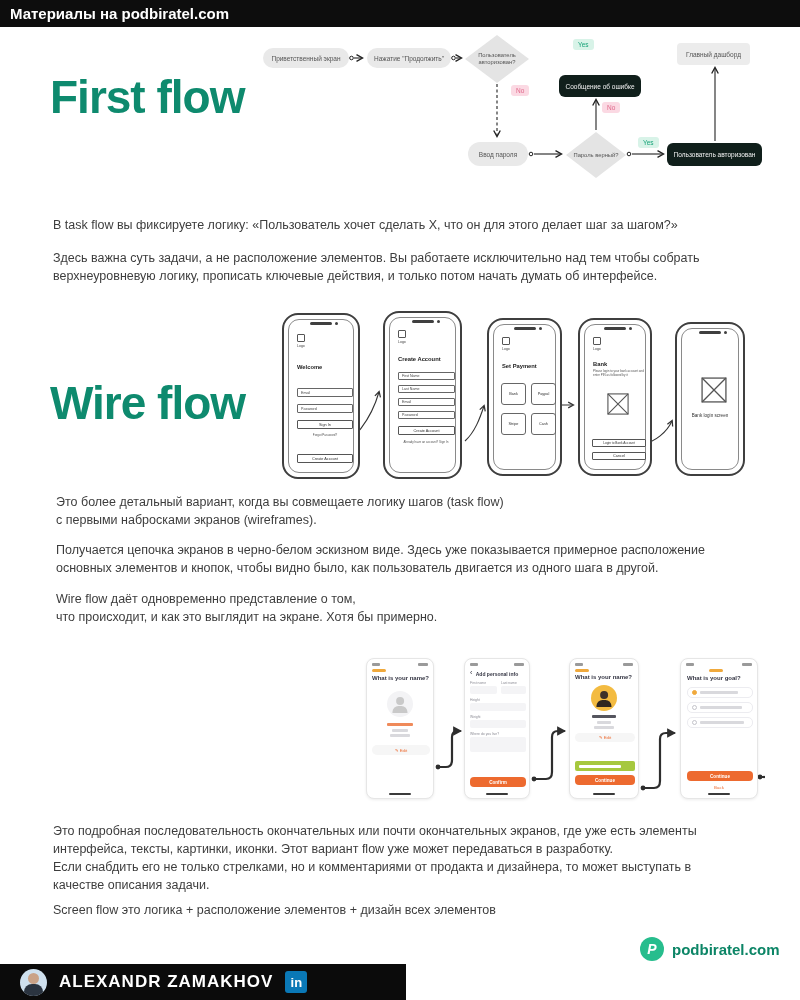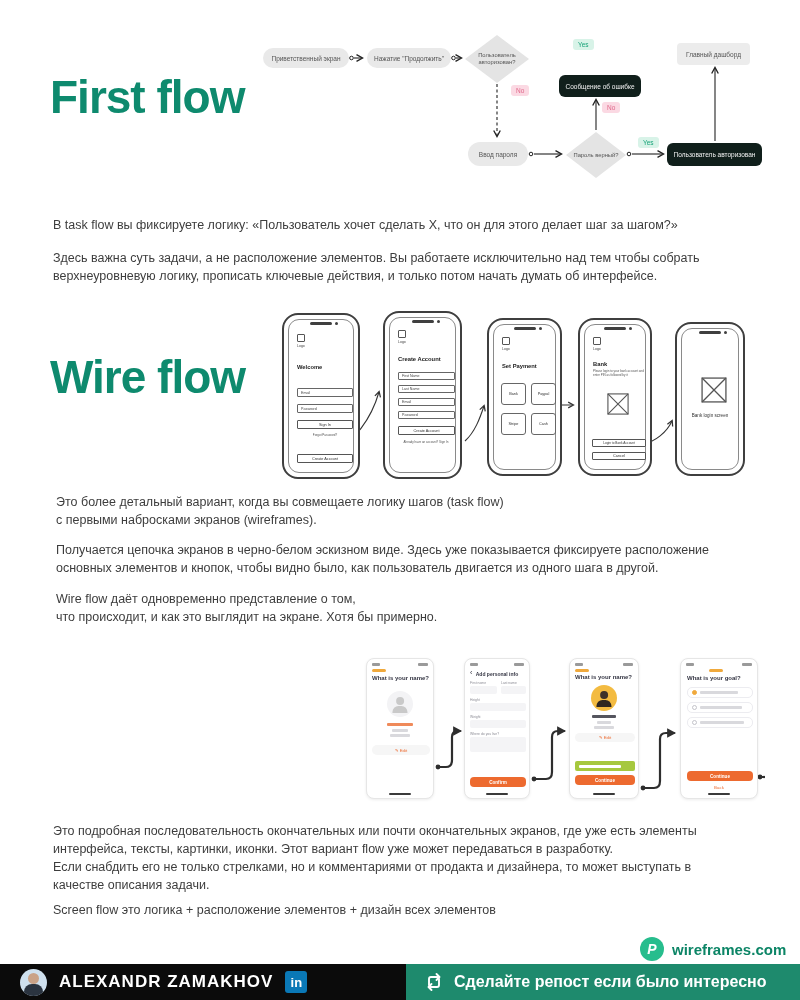--- a/index.html
+++ b/index.html
@@ -105,20 +105,23 @@
   .site { color:#0c8566; font-size:15px; font-weight:800; }
 
   .img-ph { position:absolute; }
   svg.overlay { position:absolute; inset:0; width:100%; height:100%; }
 </style>
 </head>
 <body>
 
 <div id="page">
 
+  <div class="abs topbar">
+    <span>Материалы на podbiratel.com</span>
+  </div>
 
   <h1 class="sec" style="left:50px;top:70px">First flow</h1>
 
   <div class="abs diagram">
     <svg class="overlay" viewBox="0 0 520 150">
       <defs>
         <marker id="ah" viewBox="0 0 8 8" refX="6" refY="4" markerWidth="8" markerHeight="8" orient="auto">
           <path d="M1,1 L6.5,4 L1,7" fill="none" stroke="#222" stroke-width="1.2"></path>
         </marker>
       </defs>
@@ -152,21 +155,21 @@
     </div>
     <div class="chip chip-no" style="left:352px;top:72px">No</div>
     <div class="chip chip-yes" style="left:388px;top:107px">Yes</div>
     <div class="tf-dark" style="left:417px;top:113px;width:95px;height:23px">Пользователь авторизован</div>
   </div>
 
   <p class="body pre" style="left:53px;top:249px">Здесь важна суть задачи, а не расположение элементов. Вы работаете исключительно над тем чтобы собрать
 верхнеуровневую логику, прописать ключевые действия, и только потом начать думать об интерфейсе.</p>
   <p class="body" style="left:53px;top:216px">В task flow вы фиксируете логику: «Пользователь хочет сделать X, что он для этого делает шаг за шагом?»</p>
 
-  <h1 class="sec" style="left:50px;top:350px">Wire flow</h1>
+  <h1 class="sec" style="left:50px;top:376px">Wire flow</h1>
 
   <div class="abs wireflow">
     <svg class="overlay" viewBox="0 0 490 175">
       <defs>
         <marker id="ah2" viewBox="0 0 8 8" refX="6" refY="4" markerWidth="7" markerHeight="7" orient="auto">
           <path d="M1,1 L6.5,4 L1,7" fill="none" stroke="#333" stroke-width="1.3"></path>
         </marker>
       </defs>
       <path d="M62,141 C 78,134 96,112 104,84" fill="none" stroke="#333" stroke-width="1.1" marker-end="url(#ah2)"></path>
       <path d="M190,133 C 200,124 205,110 209,98" fill="none" stroke="#333" stroke-width="1.1" marker-end="url(#ah2)"></path>
@@ -245,21 +248,21 @@
           <rect x="1" y="1" width="22" height="22" fill="none" stroke="#555" stroke-width="1.2"></rect>
           <path d="M1,1 L23,23 M23,1 L1,23" stroke="#555" stroke-width="1.2"></path>
         </svg>
         <div class="w-caption" style="top:84px">Bank login screen</div>
       </div>
     </div>
   </div>
 
   <p class="body pre" style="left:56px;top:493px">Это более детальный вариант, когда вы совмещаете логику шагов (task flow)
 с первыми набросками экранов (wireframes).</p>
-  <p class="body pre" style="left:56px;top:541px">Получается цепочка экранов в черно-белом эскизном виде. Здесь уже показывается фиксируете расположение
+  <p class="body pre" style="left:56px;top:541px">Получается цепочка экранов в черно-белом эскизном виде. Здесь уже показывается примерное расположение
 основных элементов и кнопок, чтобы видно было, как пользователь двигается из одного шага в другой.</p>
   <p class="body pre" style="left:56px;top:590px">Wire flow даёт одновременно представление о том,
 что происходит, и как это выглядит на экране. Хотя бы примерно.</p>
 
 
   <div class="abs screenflow">
     <svg class="overlay" viewBox="0 0 405 148">
       <defs>
         <marker id="ah3" viewBox="0 0 8 8" refX="5.5" refY="4" markerWidth="5" markerHeight="5" orient="auto">
           <path d="M0.5,0.5 L7,4 L0.5,7.5 z" fill="#2e2e2e"></path>
@@ -369,36 +372,27 @@
 интерфейса, тексты, картинки, иконки. Этот вариант flow уже может передаваться в разработку.
 Если снабдить его не только стрелками, но и комментариями от продакта и дизайнера, то может выступать в
 качестве описания задачи.</p>
 
   <div class="abs" style="left:53px;top:902px">
     <div class="summary-line">Screen flow это логика + расположение элементов + дизайн всех элементов</div>
   </div>
 
   <div class="abs brand">
     <div class="p-circle">P</div>
-    <div class="site">wireframes.com</div>
+    <div class="site">podbiratel.com</div>
   </div>
 
   <div class="abs footer">
     <div class="footer-left">
       <div class="avatar">
           <div class="head"></div>
           <div class="body"></div>
         </div>
       <span class="author">ALEXANDR ZAMAKHOV</span>
       <span class="li-icon">in</span>
     </div>
-    <div class="footer-right">
-      <svg width="20" height="20" viewBox="0 0 20 20">
-        <path d="M5,13 V7 a2,2 0 0 1 2,-2 h8" fill="none" stroke="#fff" stroke-width="1.9" stroke-linecap="round" stroke-linejoin="round"></path>
-        <path d="M12.5,2 L15.5,5 L12.5,8" fill="none" stroke="#fff" stroke-width="1.9" stroke-linecap="round" stroke-linejoin="round"></path>
-        <path d="M15,7 v6 a2,2 0 0 1 -2,2 h-8" fill="none" stroke="#fff" stroke-width="1.9" stroke-linecap="round" stroke-linejoin="round"></path>
-        <path d="M7.5,12 L4.5,15 L7.5,18" fill="none" stroke="#fff" stroke-width="1.9" stroke-linecap="round" stroke-linejoin="round"></path>
-      </svg>
-      <span class="cta">Сделайте репост если было интересно</span>
-    </div>
   </div>
 
 </div>
 
 </body></html>

